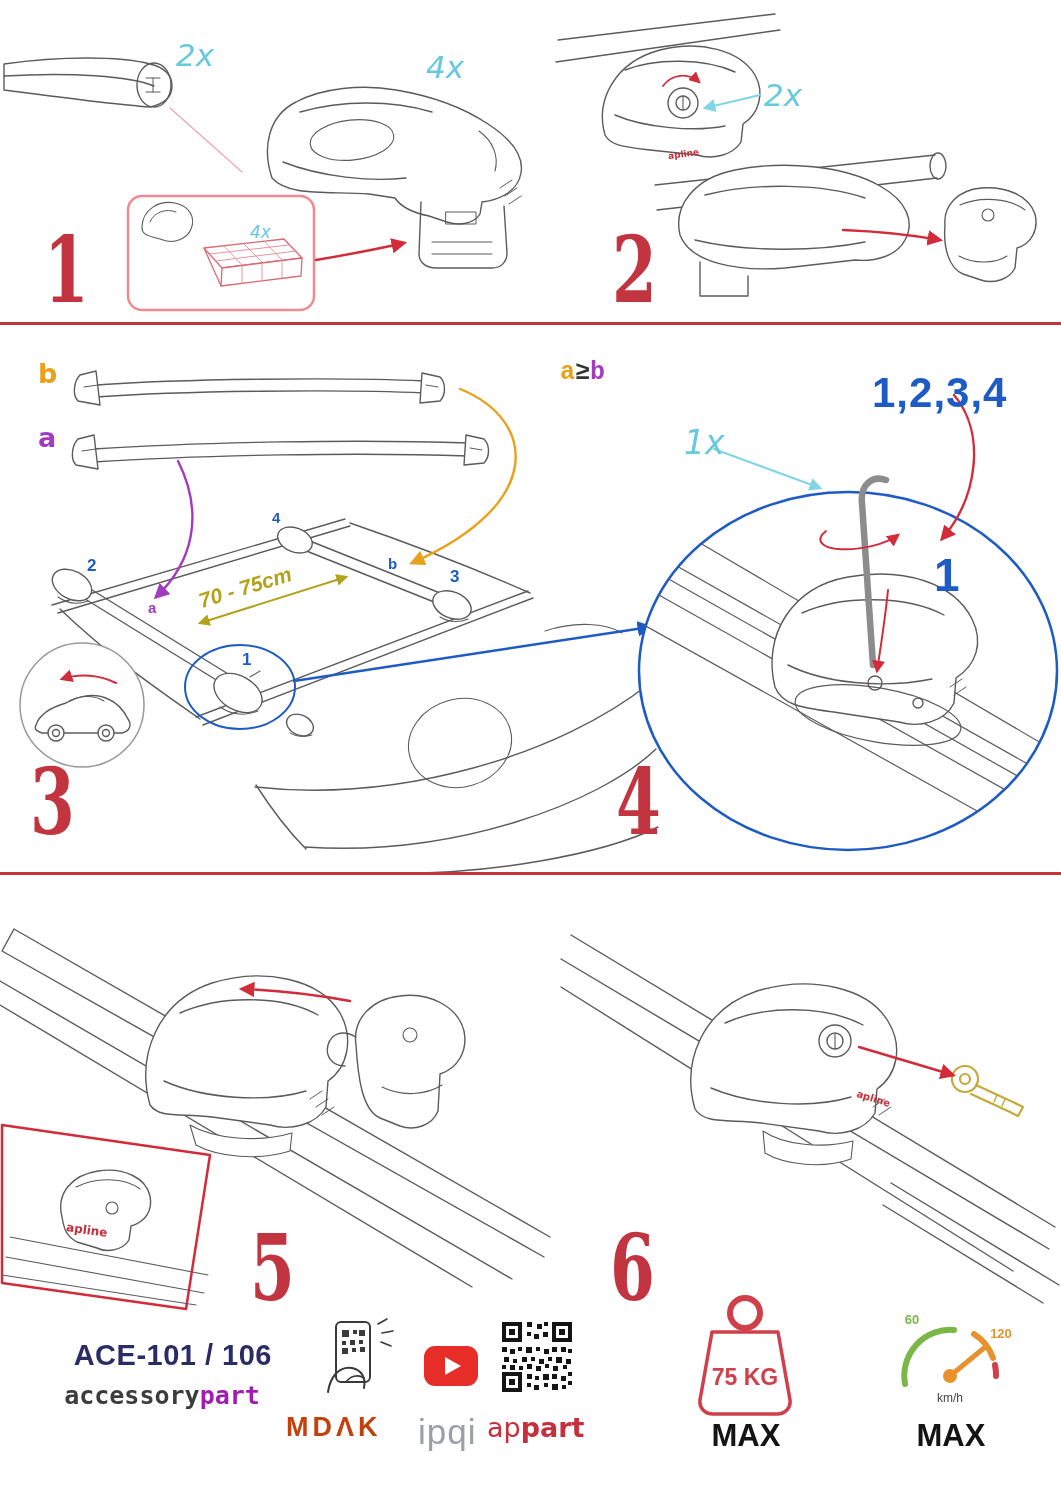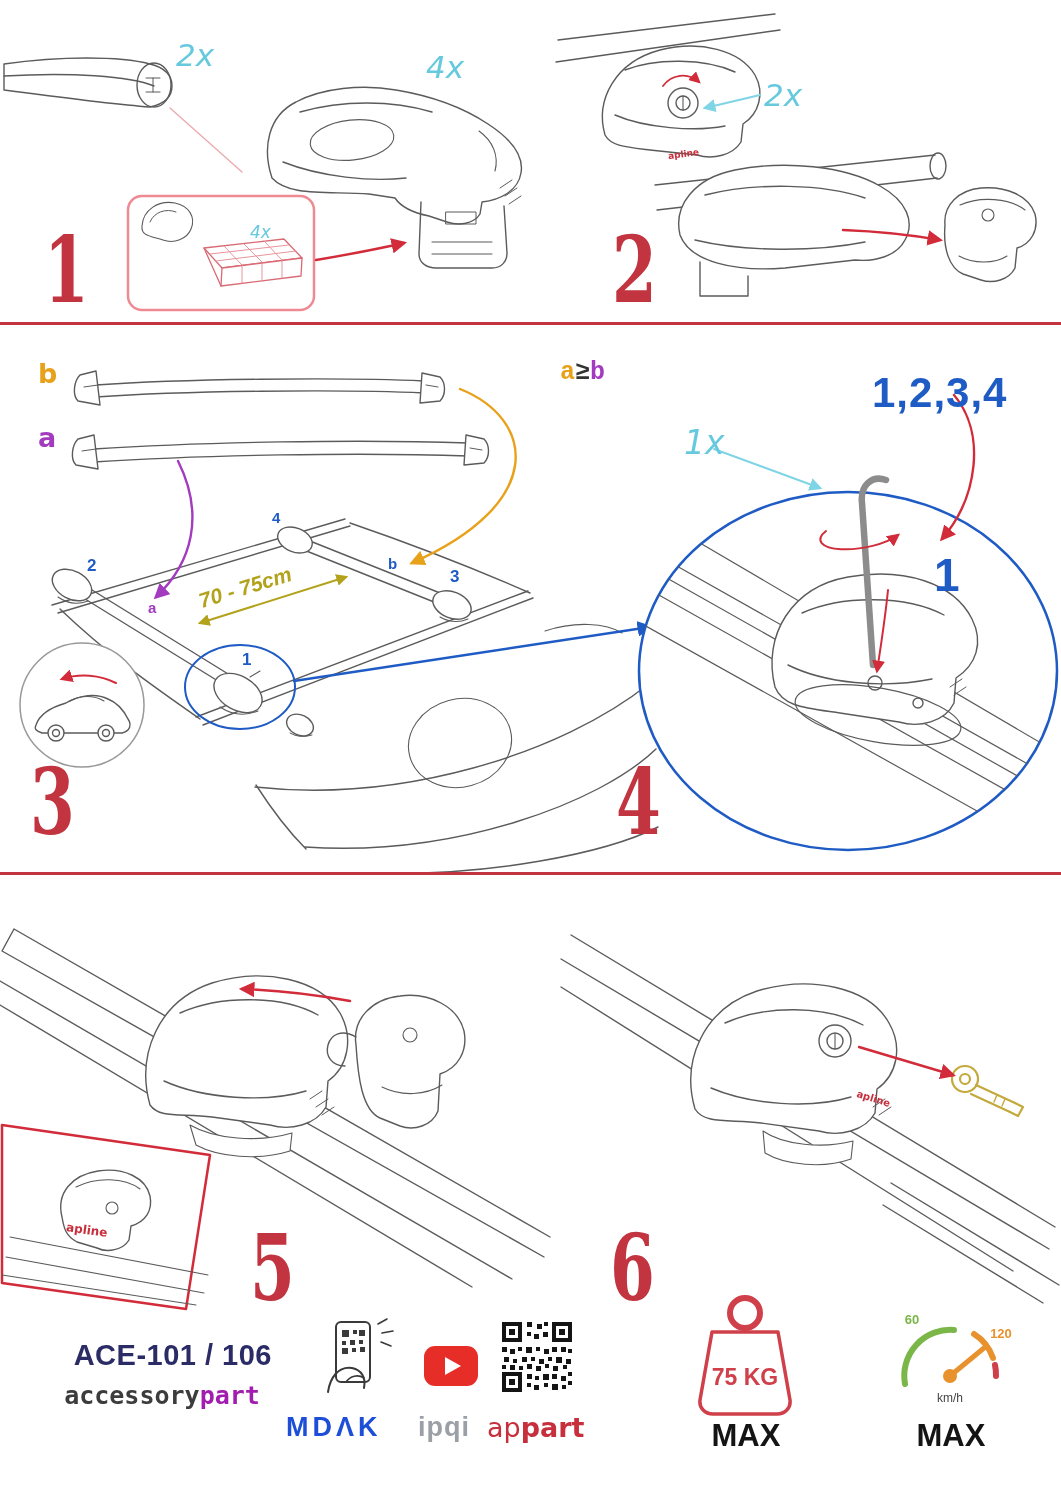--- a/index.html
+++ b/index.html
@@ -22,22 +22,22 @@
   .cond{font-weight:700;font-size:25px;font-family:Liberation Mono, monospace}
   .cond .op{color:#333}
   .seq{font-weight:700;font-size:42px;color:#1f5bc4;letter-spacing:1px;line-height:1}
   .first{font-weight:700;font-size:46px;color:#1f5bc4;line-height:1}
   .divider{position:absolute;left:0;width:1061px;height:3px;background:#c2343f}
   .apline-mini{font-weight:700;color:#c62f3b;font-family:"DejaVu Sans",sans-serif;line-height:1;white-space:nowrap}
   .model{font-weight:700;font-size:29px;color:#2b2b66;letter-spacing:.5px;text-align:right;line-height:1.1}
   .brandline{font-family:"DejaVu Sans Mono",monospace;font-weight:700;font-size:25px;color:#3c3c3c;
              text-align:center;line-height:1.1;white-space:nowrap}
   .brandline .part{color:#a21caf}
-  .mdak{font-weight:700;font-size:27px;color:#1d4ed8;letter-spacing:4px;line-height:1}
-  .ipqi{font-weight:700;font-size:27px;color:#9aa0a6;letter-spacing:1px;line-height:1}
+  .mdak{font-weight:700;font-size:27px;color:#c2410c;letter-spacing:4px;line-height:1}
+  .ipqi{font-weight:400;font-size:35px;color:#9aa0a6;letter-spacing:1px;line-height:1}
   .apline-footer{font-size:27px;color:#c62f3b;line-height:1;font-family:"DejaVu Sans",sans-serif}
   .apline-footer .bold{font-weight:700}
   .max{font-weight:700;font-size:31px;color:#141414;text-align:center;line-height:1}
 </style>
 </head>
 <body>
 
 <div class="page">
 
   <svg style="left:0;top:0" width="560" height="322" viewBox="0 0 560 322">

